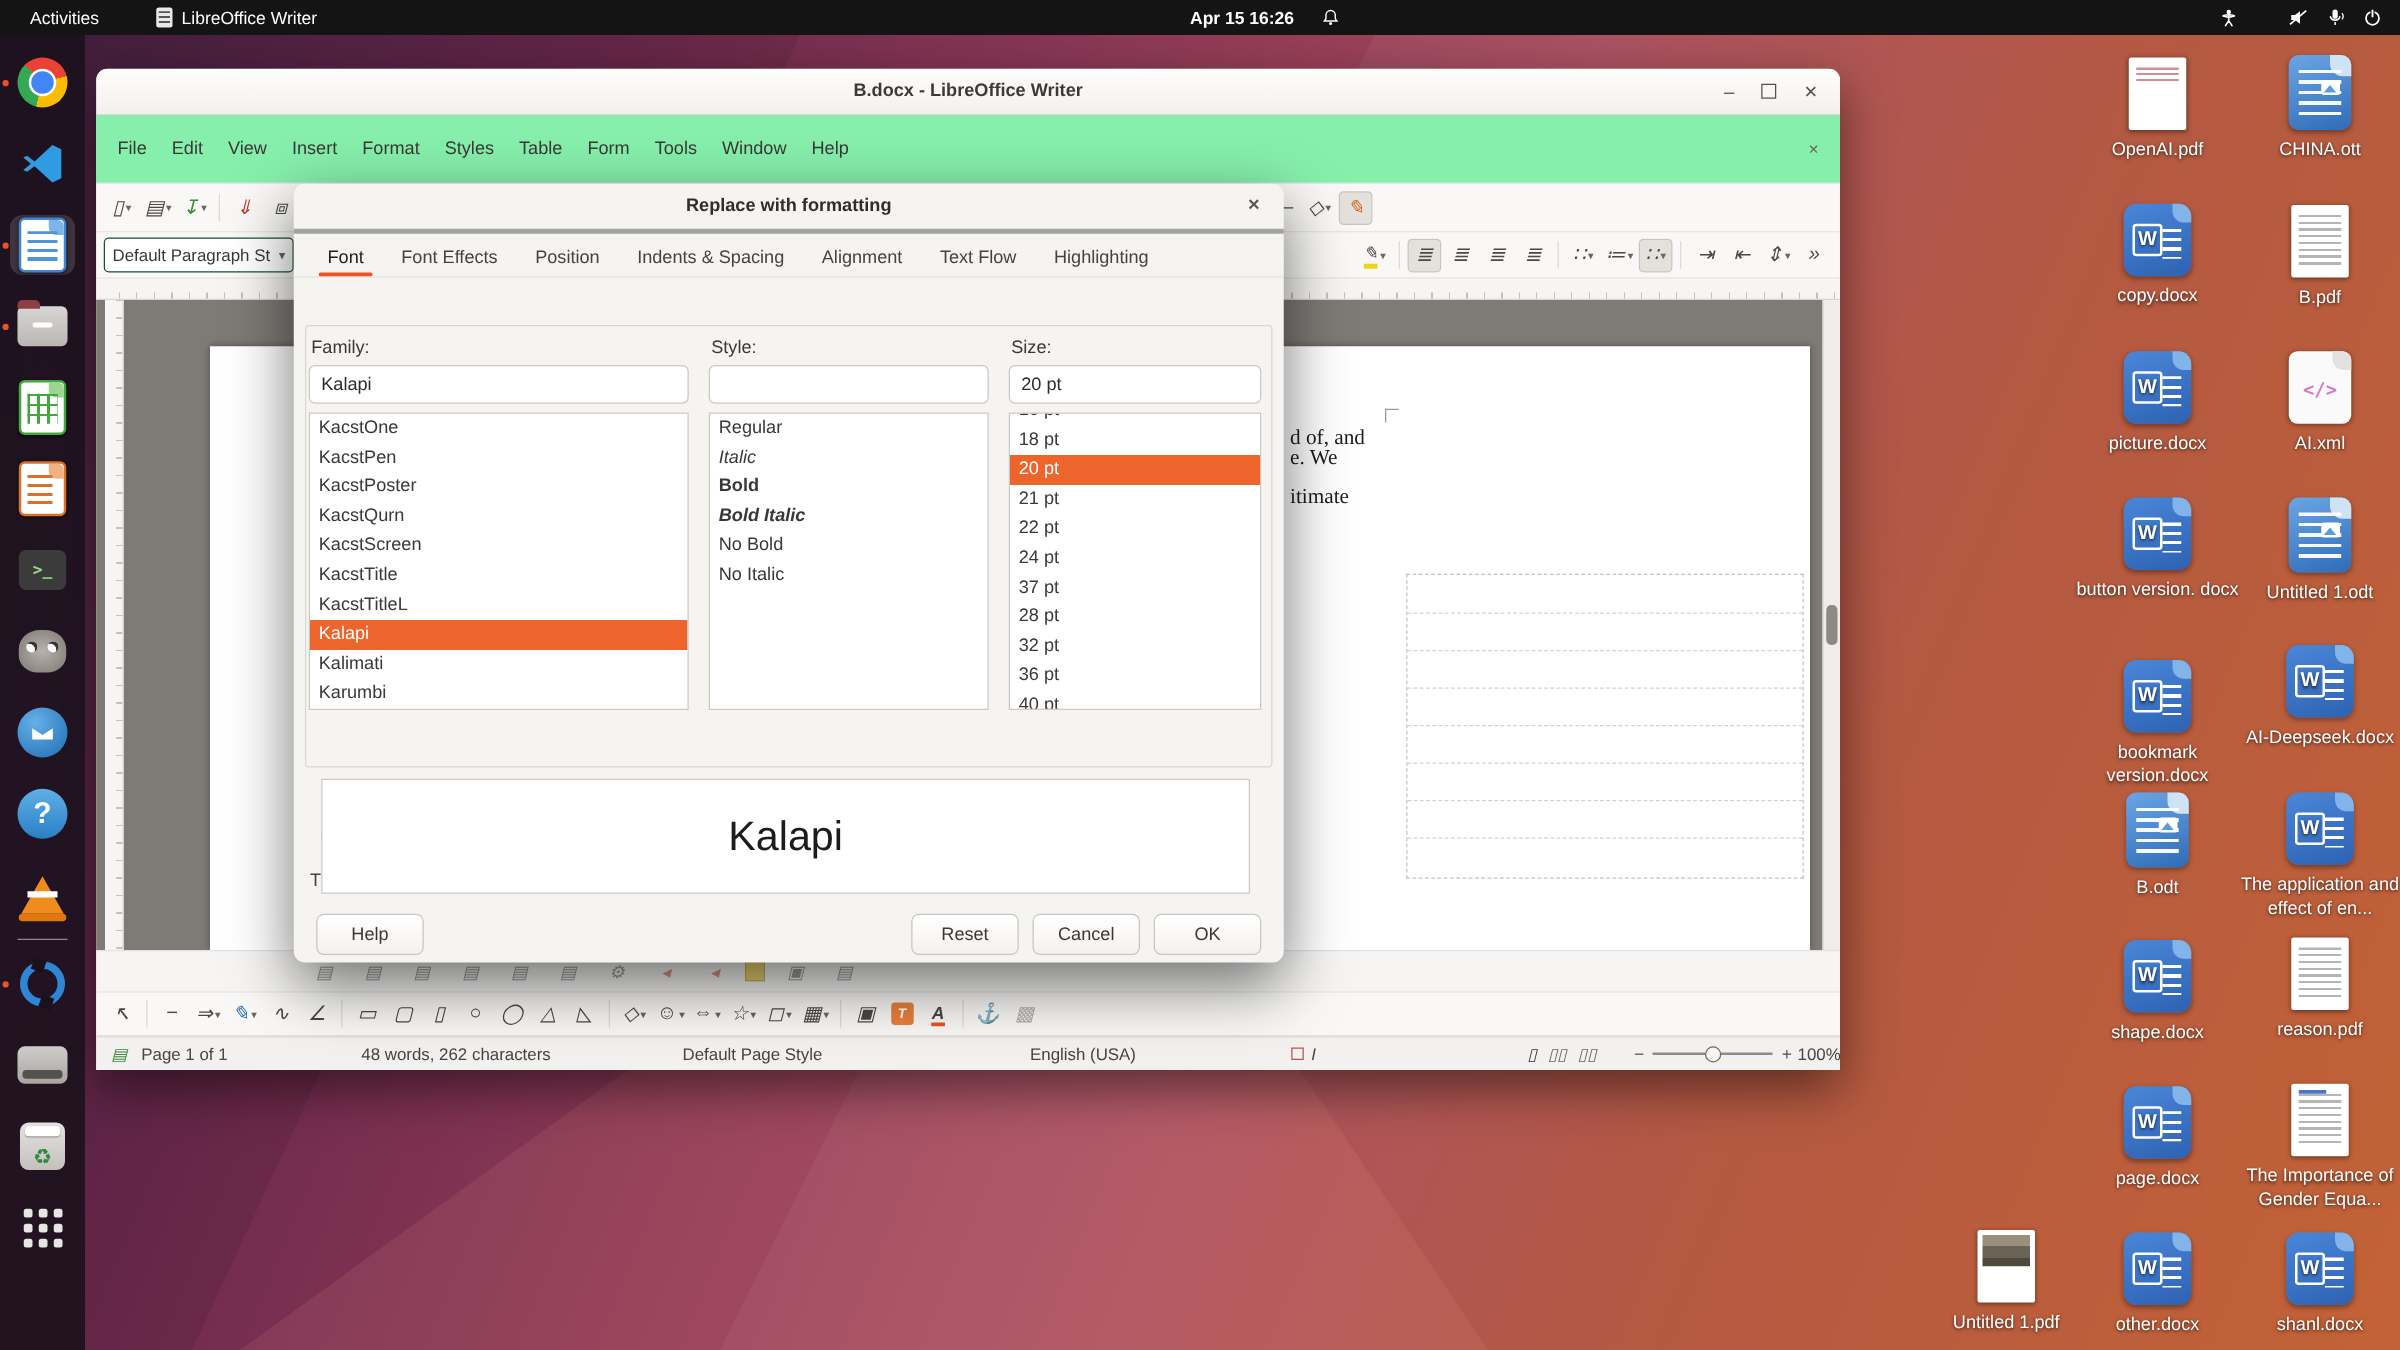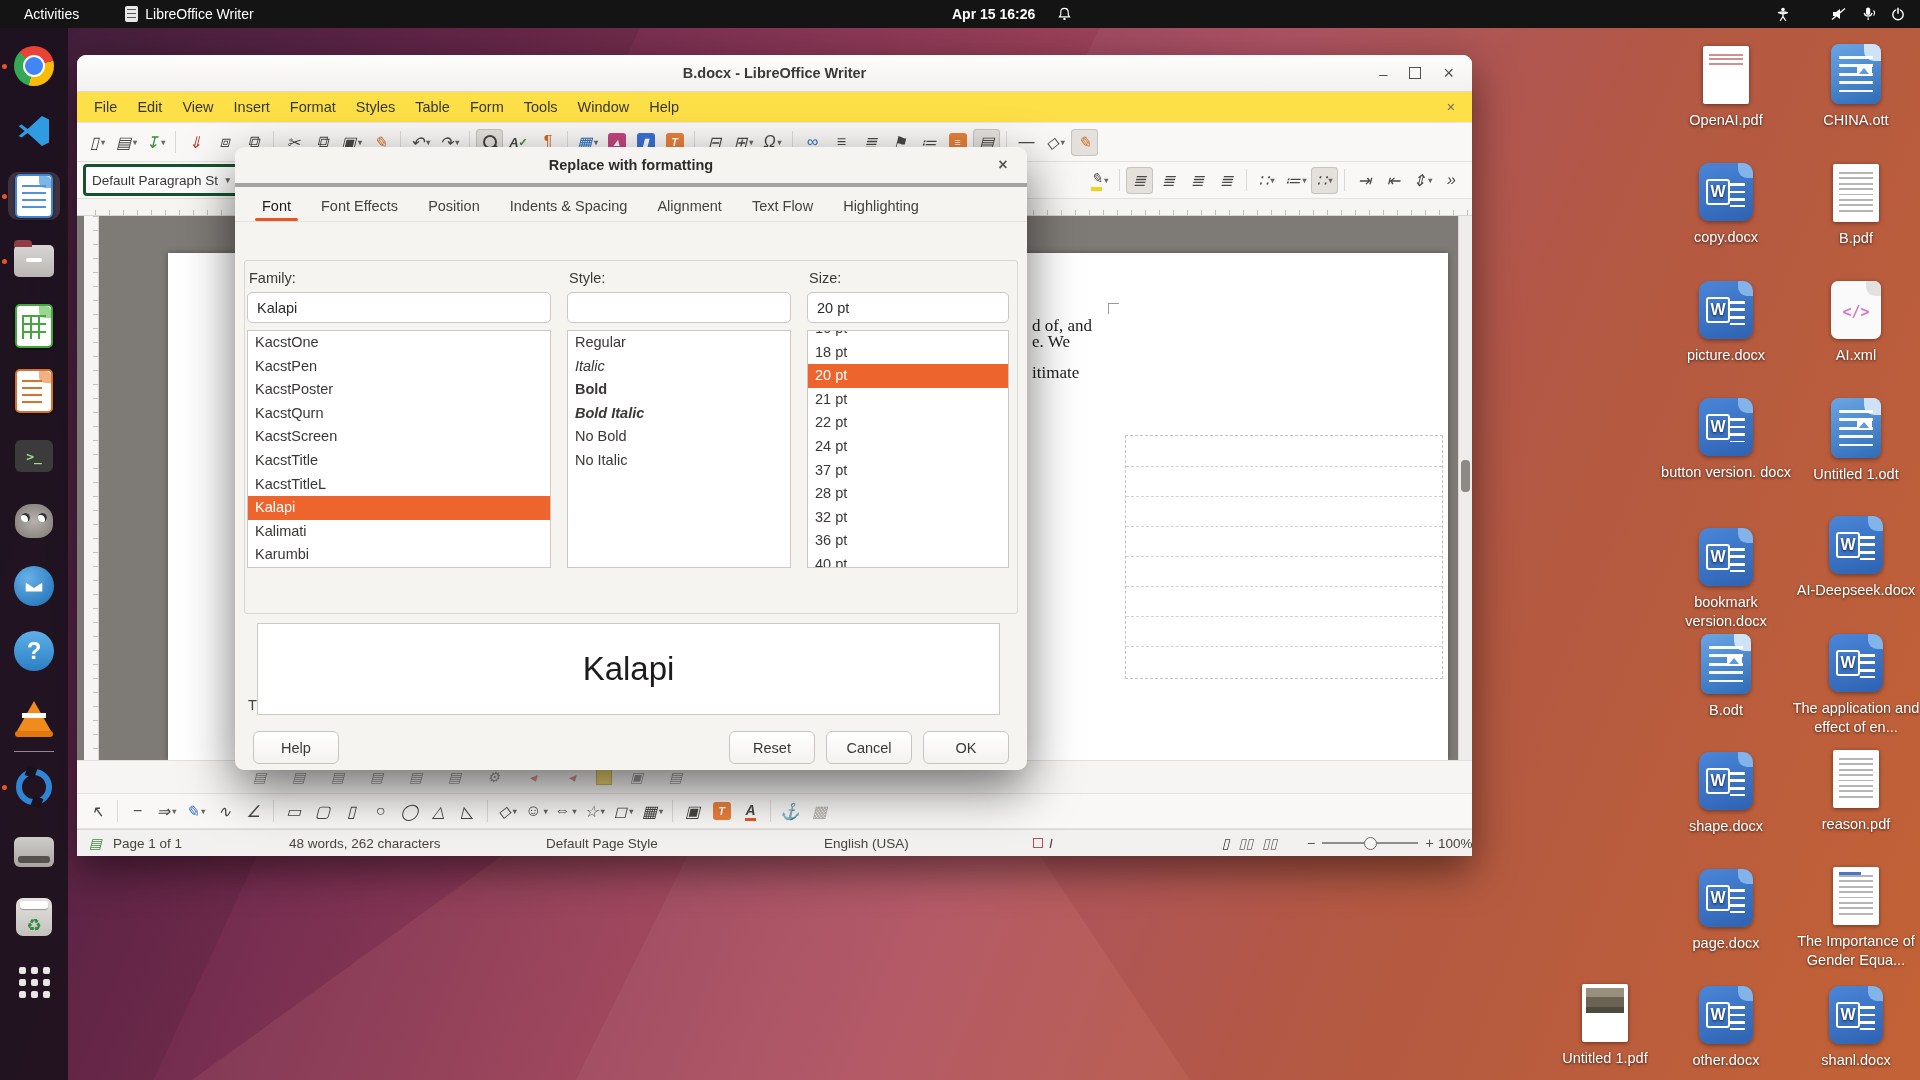--- a/index.html
+++ b/index.html
@@ -113,42 +113,42 @@
 
   
   .win{position:absolute;left:77px;top:55px;width:1395px;height:801px;background:#f6f5f4;
     border-radius:9px 9px 0 0;box-shadow:0 14px 40px rgba(0,0,0,.5);z-index:10;display:flex;flex-direction:column;}
   .win-titlebar{height:36px;background:linear-gradient(#fdfdfc,#f3f1ef);border-bottom:1px solid #dedad6;
     border-radius:9px 9px 0 0;display:flex;align-items:center;position:relative;}
   .win-title{position:absolute;left:0;right:0;text-align:center;font-weight:bold;font-size:14.5px;color:#3c3a38;}
   .win-controls{margin-left:auto;display:flex;align-items:center;gap:22px;padding-right:18px;z-index:2;color:#55504c;}
   .wc{font-size:15px;line-height:1;cursor:default;}
   .wc-max{width:10px;height:10px;border:1.5px solid #55504c;display:inline-block;}
-  .menubar{height:30px;background:#fde047;display:flex;align-items:center;gap:2px;padding:0 8px;
+  .menubar{height:30px;background:#86efac;display:flex;align-items:center;gap:2px;padding:12px 8px;
     font-size:14.5px;color:#3a3836;border-bottom:1px solid #e7e4e1;}
   .menubar span{padding:3px 9px;border-radius:4px;}
   .menubar .mclose{margin-left:auto;color:#6a6662;font-size:14px;}
   .toolbar{height:38px;background:#f9f8f7;display:flex;align-items:center;padding:0 6px;border-bottom:1px solid #e3e0dd;}
   .tbi{height:27px;min-width:27px;display:inline-flex;align-items:center;justify-content:center;
     border-radius:4px;color:#4a4744;font-size:16px;position:relative;margin:0 1px;}
   .tbi .dd{font-size:8px;color:#6a6662;margin-left:2px;}
   .tbi.pressed{background:#e4e1dd;box-shadow:inset 0 0 0 1px #c8c4bf;}
   .sep{width:1px;height:22px;background:#ddd9d5;margin:0 5px;flex:none;}
   .green{color:#3a8b3a;} .red{color:#c0392b;} .orangetxt{color:#d2691e;} .bluetxt{color:#2f6fc0;}
   .grayed{color:#b5b1ad;}
   .tile{width:18px;height:18px;border-radius:3px;display:inline-flex;align-items:center;justify-content:center;
     color:#fff;font-size:11px;font-weight:bold;}
   .tile.magenta{background:#c4447e;} .tile.blue{background:#3b6fd4;} .tile.orange{background:#e8803c;}
   .mag{width:10px;height:10px;border:2px solid #444;border-radius:50%;position:relative;}
   .mag::after{content:"";position:absolute;width:7px;height:2px;background:#444;transform:rotate(45deg);right:-6px;bottom:-2px;}
   .spellcheck{font-size:13px;font-weight:bold;}
   .spellcheck em{font-style:normal;color:#3a8b3a;font-size:11px;}
   .hl-pen{border-bottom:4px solid #f3d21c;padding-bottom:1px;font-size:14px;}
   .ul-orange{border-bottom:3px solid #E95420;font-weight:bold;font-size:14px;}
-  .combo{height:26px;background:#fff;border:3px solid #14532d;border-radius:4px;display:flex;align-items:center;
+  .combo{height:26px;background:#fff;border:1px solid #14532d;border-radius:4px;display:flex;align-items:center;
     font-size:13.5px;color:#3a3836;padding:0 6px;gap:6px;}
   .combo .dd{font-size:9px;color:#6a6662;margin-left:auto;}
   .fmt-right{margin-left:auto;display:flex;align-items:center;}
   .ruler{height:16px;background:#f6f5f4;border-bottom:1px solid #d8d5d1;
     background-image:repeating-linear-gradient(90deg,#c3bfba 0 1px,transparent 1px 14px);
     background-size:100% 5px;background-position:18px 100%;background-repeat:no-repeat;}
   .docarea{position:relative;flex:1;background:#7e7a76;overflow:hidden;}
   .vruler{position:absolute;left:7px;top:0;bottom:0;width:14px;background:#f6f5f4;border-right:1px solid #d8d5d1;
     background-image:repeating-linear-gradient(#c3bfba 0 1px,transparent 1px 14px);
     background-size:5px 100%;background-repeat:no-repeat;background-position:100% 0;}

